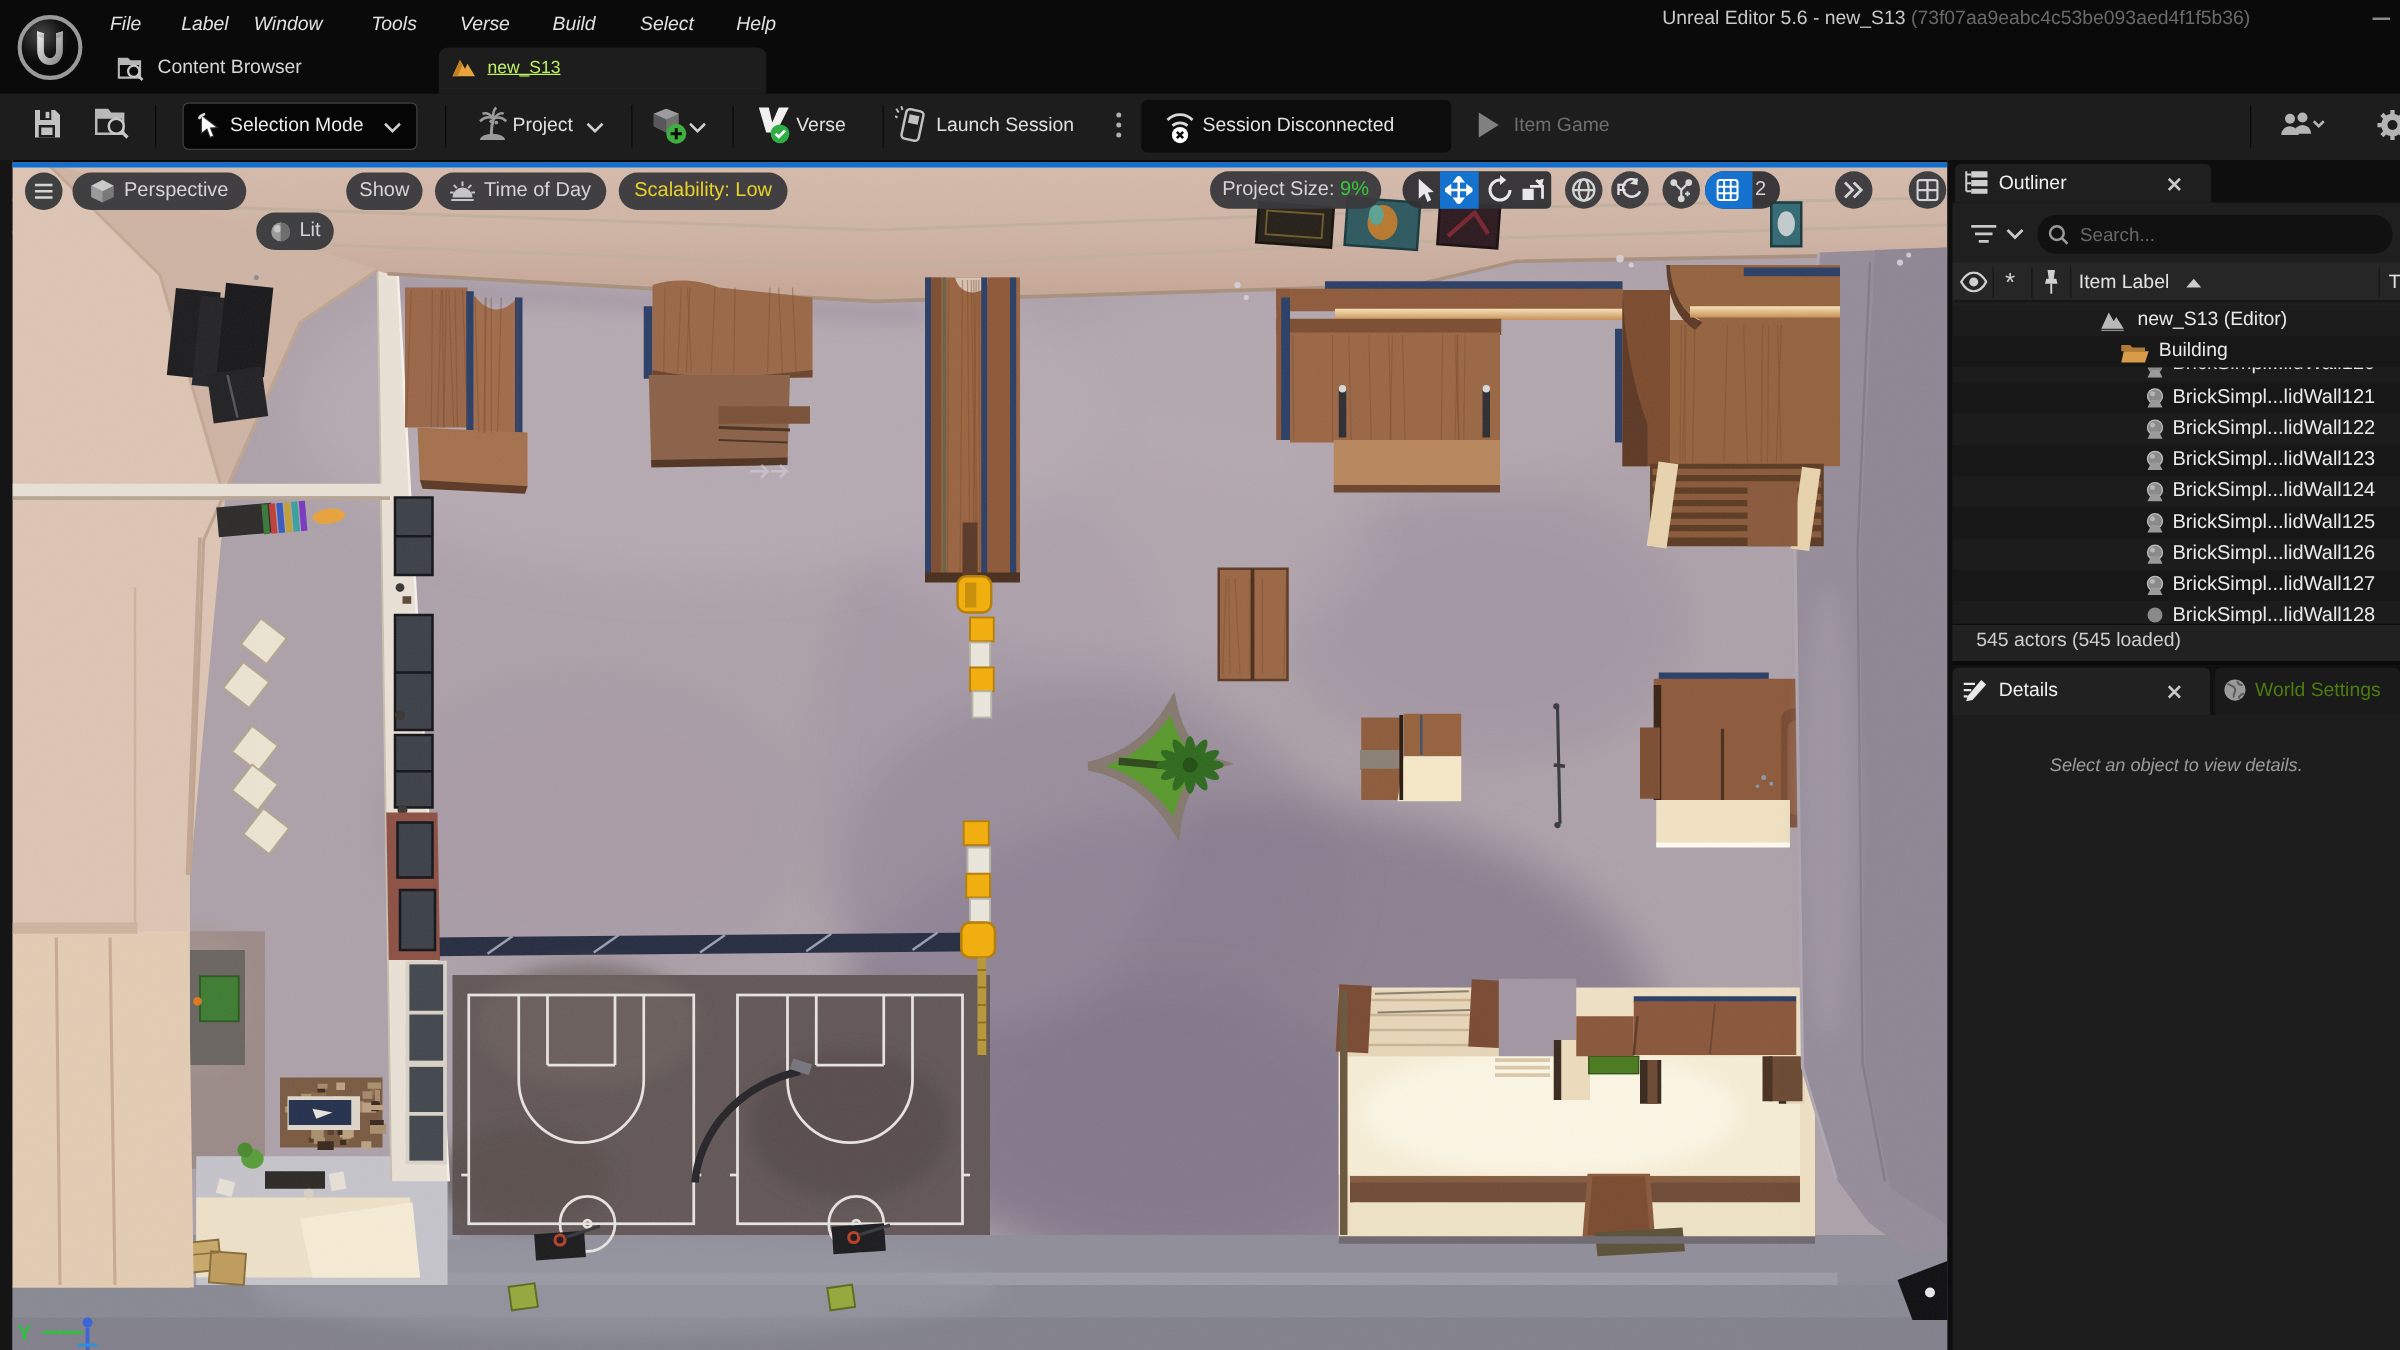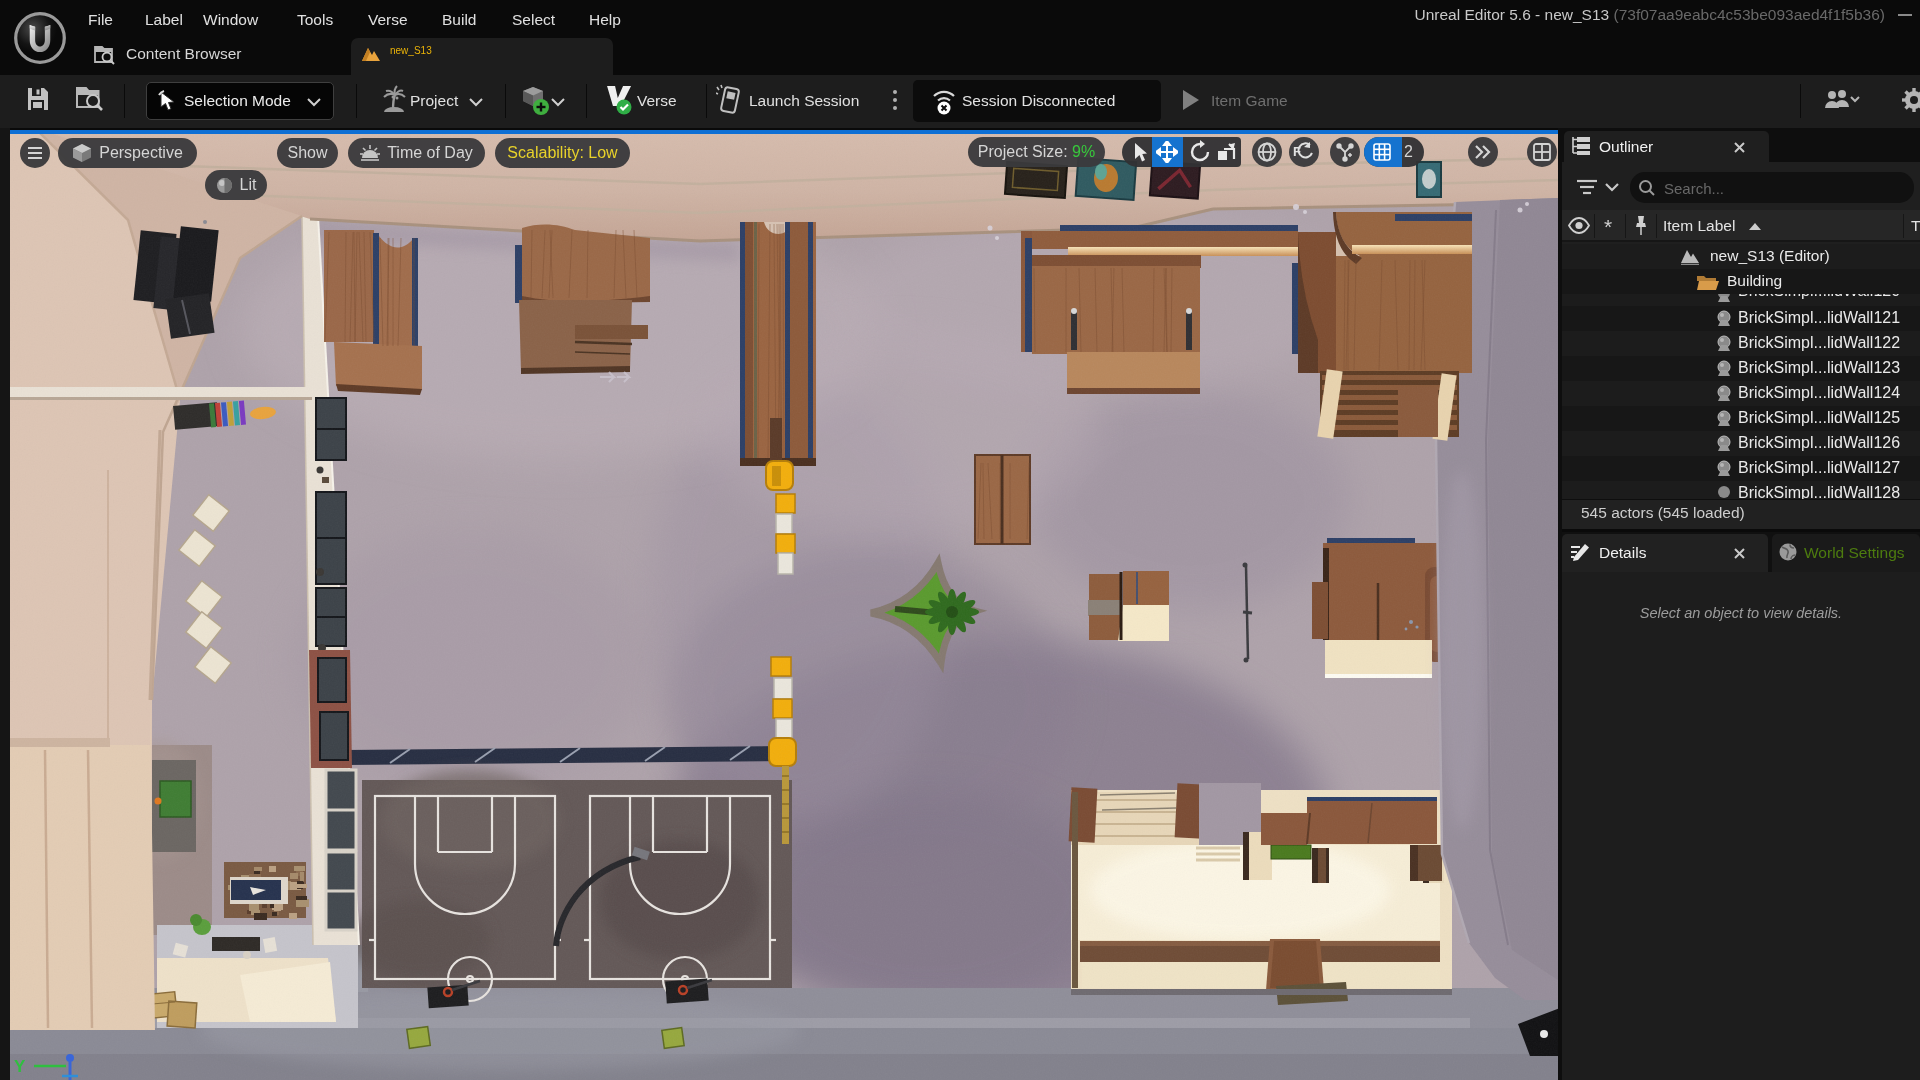--- a/index.html
+++ b/index.html
@@ -1,19 +1,19 @@
 <!DOCTYPE html>
 <html><head>
 <meta charset="utf-8">
 <style>
 * { margin:0; padding:0; box-sizing:border-box; }
 body { width:1920px; height:1080px; overflow:hidden; background:#121212; font-family:"Liberation Sans", sans-serif; }
 #root { position:absolute; top:0; left:0; width:1920px; height:1080px; }
 .abs { position:absolute; }
-.menutxt { font-size:15.5px; color:#e0e0e0; }
+.menutxt { font-size:15.5px; color:#e0e0e0;font-style:italic; }
 .pill { position:absolute; height:30px; background:rgba(58,58,60,0.96); border-radius:15px; color:#d5d5d5; font-size:16px; display:flex; align-items:center; justify-content:center; gap:7px; }
 .circ { position:absolute; width:30px; height:30px; background:rgba(58,58,60,0.96); border-radius:50%; display:flex; align-items:center; justify-content:center; }
 </style>
 </head>
 <body>
 <div id="root">
 
   <div class="abs" style="left:0;top:0;width:1920px;height:36px;background:#0a0a0a;"></div>
   <svg class="abs" style="left:13px;top:11px;z-index:50;" width="54" height="54" viewBox="0 0 50 50">
     <defs>
@@ -33,37 +33,37 @@
       <path d="M15.5,13 Q18,14.5 20.5,14.5 L20.5,18 Q17,17.5 15.5,16 Z M34.5,13 Q32,14.5 29.5,14.5 L29.5,18 Q33,17.5 34.5,16 Z" fill="url(#logou)"></path>
   </svg>
   <div class="abs menutxt" style="left:88px;top:11px;">File</div>
   <div class="abs menutxt" style="left:145px;top:11px;">Label</div>
   <div class="abs menutxt" style="left:203px;top:11px;">Window</div>
   <div class="abs menutxt" style="left:297px;top:11px;">Tools</div>
   <div class="abs menutxt" style="left:368px;top:11px;">Verse</div>
   <div class="abs menutxt" style="left:442px;top:11px;">Build</div>
   <div class="abs menutxt" style="left:512px;top:11px;">Select</div>
   <div class="abs menutxt" style="left:589px;top:11px;">Help</div>
-  <div class="abs" style="left:1245px;top:6px;width:640px;text-align:right;font-size:15.5px;color:#c9c9c9;">Unreal Editor 5.6 - new_S13 <span style="color:#696969;">(73f07aa9eabc4c53be093aed4f1f5b36)</span></div>
+  <div class="abs" style="left:1245px;top:6px;width:640px;text-align:center;font-size:15.5px;color:#c9c9c9;">Unreal Editor 5.6 - new_S13 <span style="color:#696969;">(73f07aa9eabc4c53be093aed4f1f5b36)</span></div>
   <div class="abs" style="left:1898px;top:14px;width:14px;height:2px;background:#8a8a8a;"></div>
 
   <div class="abs" style="left:0;top:36px;width:1920px;height:39px;background:#0a0a0a;"></div>
   <div class="abs" style="left:351px;top:38px;width:262px;height:37px;background:#1d1d1d;border-radius:7px 7px 0 0;"></div>
   <svg class="abs" style="left:94px;top:44px;" width="24" height="22" viewBox="0 0 24 22">
     <path d="M1,3 h7 l2,2 h8 v13 h-17 z" fill="none" stroke="#b5b5b5" stroke-width="1.8"></path>
     <path d="M1,3 h7 l2,2 h8 v3 h-17 z" fill="#b5b5b5"></path>
     <circle cx="13" cy="13" r="4.5" fill="#0a0a0a" stroke="#c9c9c9" stroke-width="1.8"></circle>
     <line x1="16.5" y1="16.5" x2="20" y2="20" stroke="#c9c9c9" stroke-width="2"></line>
   </svg>
   <div class="abs" style="left:126px;top:45px;font-size:15.5px;color:#d6d6d6;">Content Browser</div>
   <svg class="abs" style="left:360px;top:45px;" width="22" height="18" viewBox="0 0 22 18">
     <path d="M2,16 L8,3 L12,10 L14,6 L20,16 Z" fill="#e8a33d"></path>
     <path d="M2,16 L8,3 L10,7 L6,16 Z" fill="#c27f22"></path>
   </svg>
-  <div class="abs" style="left:390px;top:45px;font-size:10px;color:#eab308;">new_S13</div>
+  <div class="abs" style="left:390px;top:45px;font-size:14px;color:#bef264;text-decoration:underline;">new_S13</div>
 
   <div class="abs" style="left:0;top:75px;width:1920px;height:53px;background:#1d1d1d;"></div>
   <svg class="abs" style="left:26px;top:86px;" width="24" height="26" viewBox="0 0 24 26">
     <path d="M2,2 h16 l4,4 v18 h-20 z" fill="#c2c2c2"></path>
     <rect x="6" y="2" width="9" height="8" fill="#1d1d1d"></rect>
       <rect x="10.5" y="3.5" width="3" height="5" fill="#c2c2c2"></rect>
     <rect x="5" y="14" width="13" height="10" fill="#1d1d1d"></rect>
       <rect x="7" y="16" width="9" height="6" fill="#c2c2c2"></rect>
   </svg>
   <svg class="abs" style="left:76px;top:86px;" width="31" height="27" viewBox="0 0 31 27">

